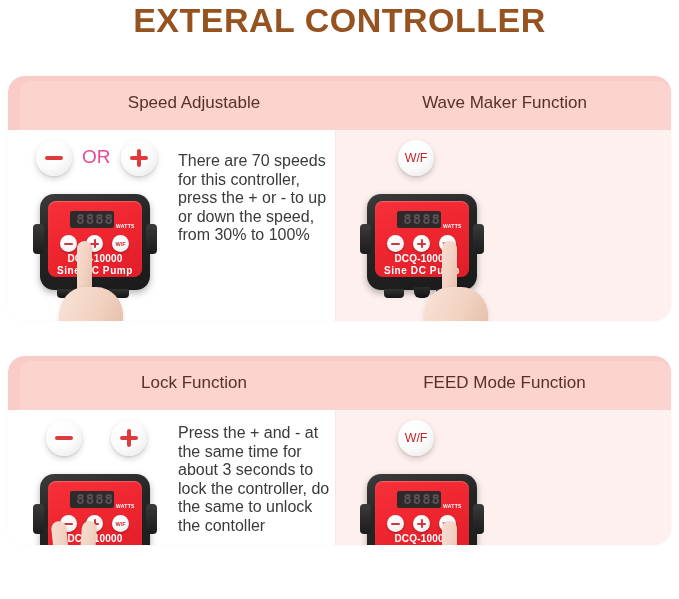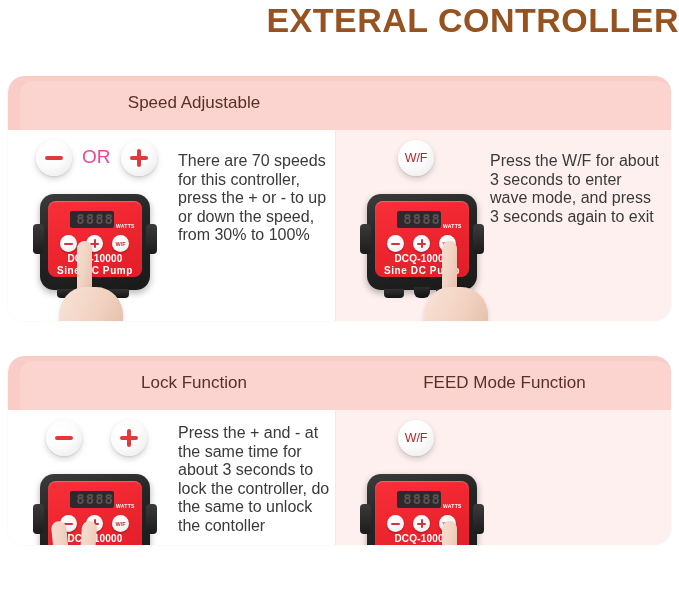--- a/index.html
+++ b/index.html
@@ -15,21 +15,21 @@
     font-family: "Liberation Sans", sans-serif;
     -webkit-font-smoothing: antialiased;
   }
 
   
   .page-title {
     position: absolute;
     top: 0px;
     left: 0;
     width: 679px;
-    text-align: right;
+    text-align: center;
     font-size: 34px;
     line-height: 40px;
     font-weight: bold;
     letter-spacing: 0.5px;
     color: #96521f;
     font-family: "Liberation Sans", sans-serif;
   }
 
   
   .card {
@@ -282,20 +282,21 @@
 
   <div class="card-body">
     <div class="half left"></div>
     <div class="half right"></div>
   </div>
   <div class="v-divider"></div>
 
   <div class="card-header">
     <div class="hdr-inner"></div>
     <div class="hdr-title l">Speed Adjustable</div>
+    <div class="hdr-title r">Wave Maker Function</div>
   </div>
 
   <div class="fbtn" style="left:28px; top:64px;">
     <span class="glyph-minus"></span>
   </div>
   <div class="or-label" style="left:74px; top:70px;">OR</div>
   <div class="fbtn" style="left:113px; top:64px;">
     <span class="glyph-plus"></span>
   </div>
 
@@ -360,21 +361,20 @@
     <div class="foot f1"></div>
     <div class="foot f3"></div>
     <div class="foot f2"></div>
   </div>
 
   <div class="hand" style="left:420px; top:165px; width:80px; height:85px;">
     <div class="finger" style="left:14px; top:0px; height:62px;"></div>
     <div class="palm" style="left:-4px; top:46px;"></div>
   </div>
 
-  <div class="desc" style="left:482px; top:76px; width:170px;">Press the W/F for about 3 seconds to enter wave mode, and press 3 seconds again to exit</div>
 </div>
 
 <div class="card bottom">
 
   <div class="card-body">
     <div class="half left"></div>
     <div class="half right"></div>
   </div>
   <div class="v-divider"></div>
 

